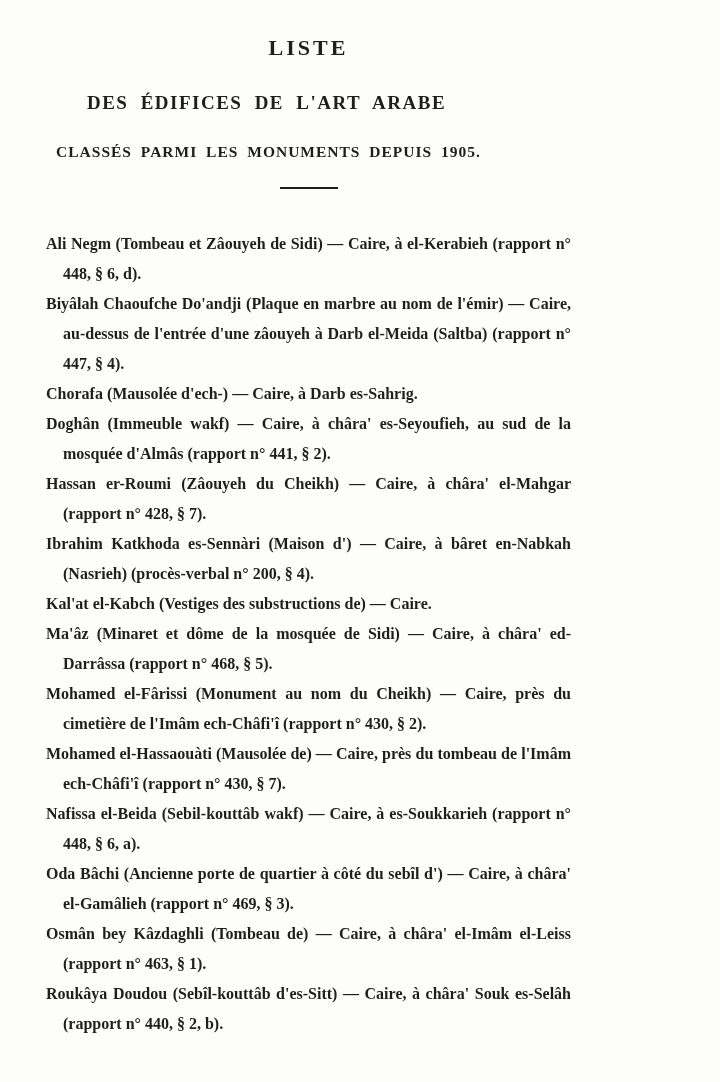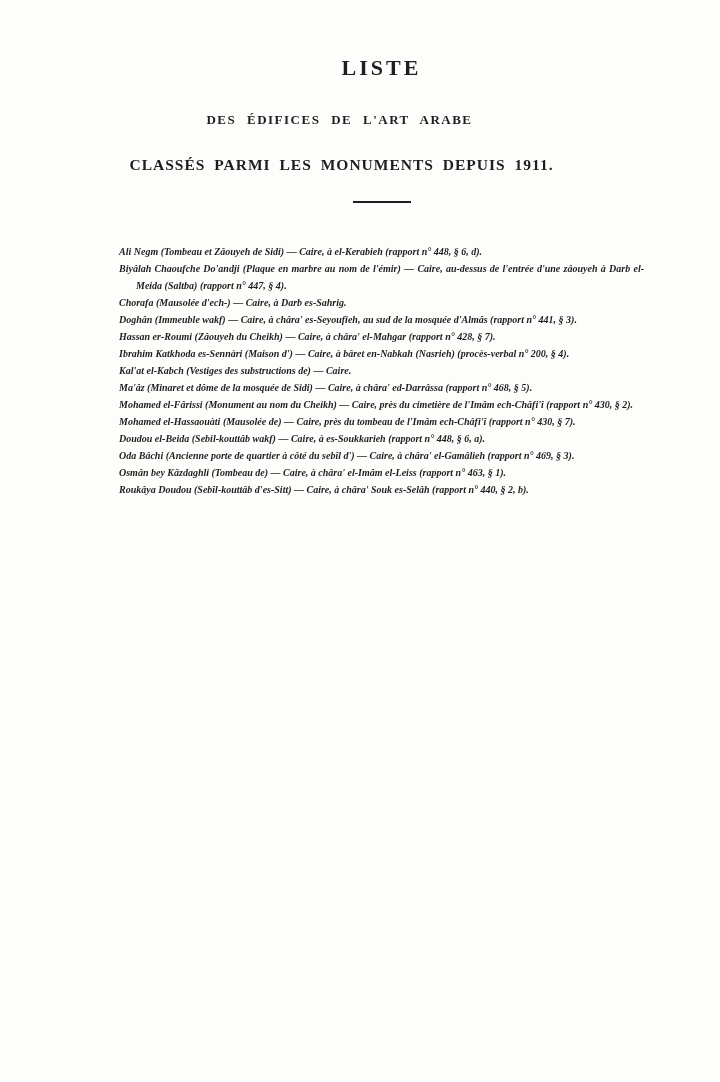--- a/index.html
+++ b/index.html
@@ -10,35 +10,35 @@
     width: 720px;
     height: 1082px;
     background: var(--paper, #fdfdfc);
     color: var(--ink, #1e1e1e);
     font-family: "Liberation Serif", "DejaVu Serif", serif;
     overflow: hidden;
   }
 
   .column {
     width: 525px;
-    margin-left: 119px;
-    padding-top: 56px;
+    margin-left: 46px;
+    padding-top: 36px;
   }
 
   .title {
     font-size: 22px;
     font-weight: 700;
     letter-spacing: 3px;
     text-align: center;
     line-height: 1.1;
   }
 
   .subtitle1 {
     margin-top: 33px;
-    font-size: 13px;
+    font-size: 19px;
     font-weight: 700;
     letter-spacing: 1.5px;
     word-spacing: 6px;
     text-align: center;
     transform: translateX(-42px);
     line-height: 1.1;
   }
 
   .subtitle2 {
     margin-top: 29px;
@@ -58,54 +58,53 @@
     margin: 27px auto 0 auto;
     box-shadow: 0 2px 0 -1px var(--ink, #1e1e1e);
   }
 
   .entry-list {
     margin-top: 40px;
   }
 
   .entry {
     margin: 0;
-    font-size: 10px;
-    line-height: 17px;
+    font-size: 16px;
+    line-height: 30px;
     font-weight: 700;
     text-align: justify;
     padding-left: 17px;
     text-indent: -17px;
-    font-style: italic;
   }
 </style>
 </head>
 <body>
 
 <div class="page" style="--paper: #fdfdfb; --ink: #1e1e1e;">
   <div class="column">
 
     <div class="title">LISTE</div>
 
     <div class="subtitle1">DES ÉDIFICES DE L'ART ARABE</div>
 
-    <div class="subtitle2">CLASSÉS PARMI LES MONUMENTS DEPUIS 1911.</div>
+    <div class="subtitle2">CLASSÉS PARMI LES MONUMENTS DEPUIS 1905.</div>
 
     <div class="rule"></div>
 
     <div class="entry-list">
         <p class="entry">Ali Negm (Tombeau et Zâouyeh de Sidi) — Caire, à el-Kerabieh (rapport n° 448, § 6, d).</p>
         <p class="entry">Biyâlah Chaoufche Do'andji (Plaque en marbre au nom de l'émir) — Caire, au-dessus de l'entrée d'une zâouyeh à Darb el-Meida (Saltba) (rapport n° 447, § 4).</p>
         <p class="entry">Chorafa (Mausolée d'ech-) — Caire, à Darb es-Sahrig.</p>
-        <p class="entry">Doghân (Immeuble wakf) — Caire, à châra' es-Seyoufieh, au sud de la mosquée d'Almâs (rapport n° 441, § 3).</p>
+        <p class="entry">Doghân (Immeuble wakf) — Caire, à châra' es-Seyoufieh, au sud de la mosquée d'Almâs (rapport n° 441, § 2).</p>
         <p class="entry">Hassan er-Roumi (Zâouyeh du Cheikh) — Caire, à châra' el-Mahgar (rapport n° 428, § 7).</p>
         <p class="entry">Ibrahim Katkhoda es-Sennàri (Maison d') — Caire, à bâret en-Nabkah (Nasrieh) (procès-verbal n° 200, § 4).</p>
         <p class="entry">Kal'at el-Kabch (Vestiges des substructions de) — Caire.</p>
         <p class="entry">Ma'âz (Minaret et dôme de la mosquée de Sidi) — Caire, à châra' ed-Darrâssa (rapport n° 468, § 5).</p>
         <p class="entry">Mohamed el-Fârissi (Monument au nom du Cheikh) — Caire, près du cimetière de l'Imâm ech-Châfi'î (rapport n° 430, § 2).</p>
         <p class="entry">Mohamed el-Hassaouàti (Mausolée de) — Caire, près du tombeau de l'Imâm ech-Châfi'î (rapport n° 430, § 7).</p>
-        <p class="entry">Doudou el-Beida (Sebil-kouttâb wakf) — Caire, à es-Soukkarieh (rapport n° 448, § 6, a).</p>
+        <p class="entry">Nafissa el-Beida (Sebil-kouttâb wakf) — Caire, à es-Soukkarieh (rapport n° 448, § 6, a).</p>
         <p class="entry">Oda Bâchi (Ancienne porte de quartier à côté du sebîl d') — Caire, à châra' el-Gamâlieh (rapport n° 469, § 3).</p>
         <p class="entry">Osmân bey Kâzdaghli (Tombeau de) — Caire, à châra' el-Imâm el-Leiss (rapport n° 463, § 1).</p>
         <p class="entry">Roukâya Doudou (Sebîl-kouttâb d'es-Sitt) — Caire, à châra' Souk es-Selâh (rapport n° 440, § 2, b).</p>
       </div>
 
   </div>
 </div>
 
 </body></html>

